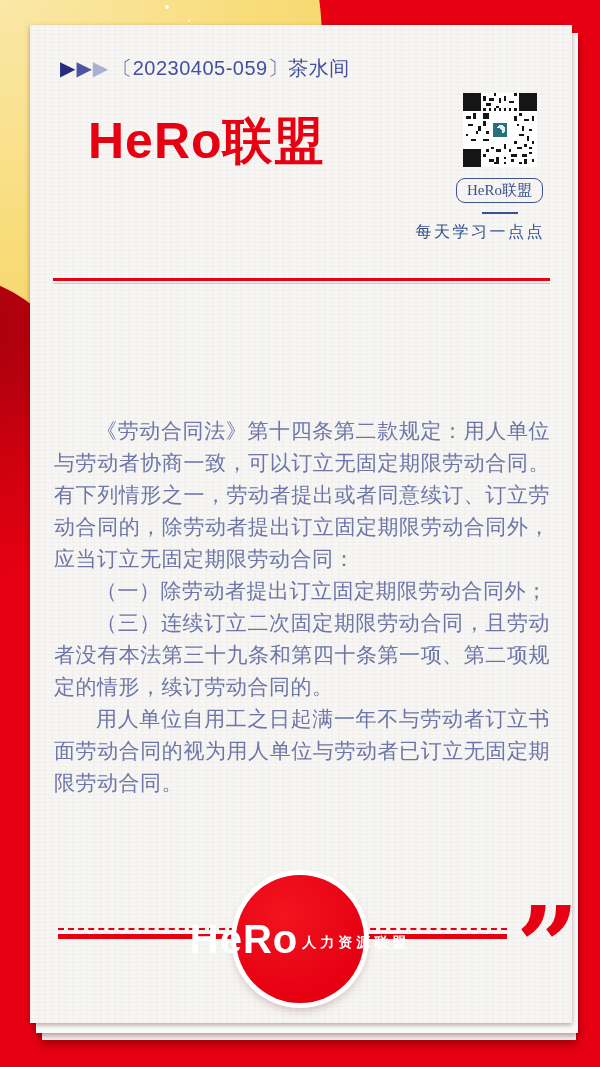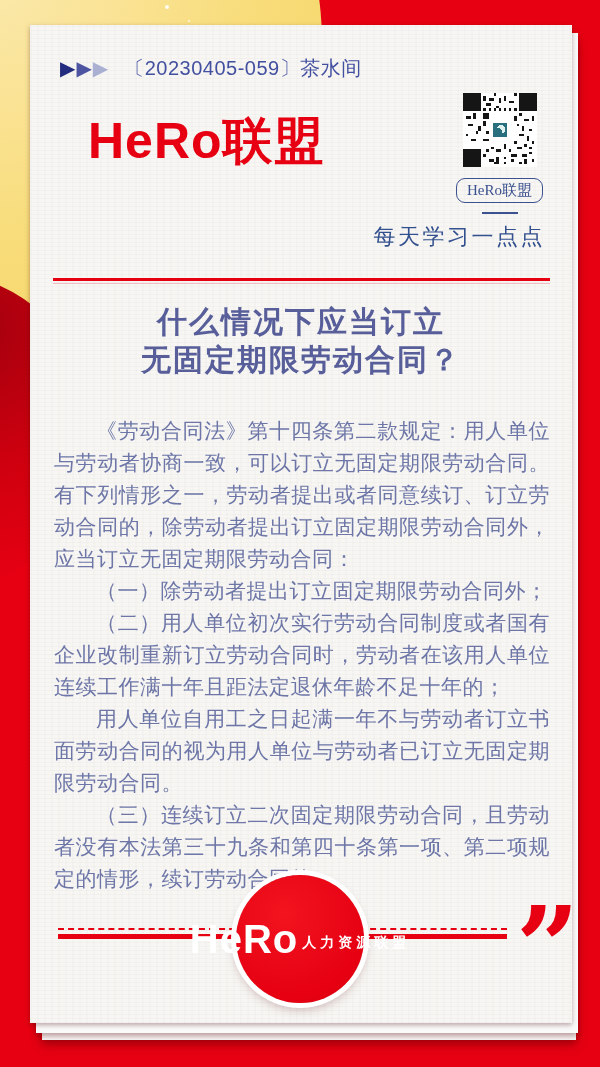--- a/index.html
+++ b/index.html
@@ -51,21 +51,21 @@
   
   .header-row {
     position: absolute; left: 30px; top: 30px;
     display: flex; align-items: center; height: 26px;
   }
   .arrows { display: flex; align-items: center; gap: 1px; font-size: 20px; line-height: 1; }
   .arrow-1 { color: #232c7e; }
   .arrow-2 { color: #4d55a2; }
   .arrow-3 { color: #aab0d2; }
   .issue-code {
-    margin-left: 16px; font-size: 20px; color: #4350a0; letter-spacing: .5px;
+    margin-left: 4px; font-size: 20px; color: #4350a0; letter-spacing: .5px;
   }
 
   
   .brand-block {
     position: absolute; left: 58px; top: 78px;
     font-weight: 900; font-size: 50px; line-height: 77px;
     color: #e60012; letter-spacing: 1px;
   }
 
   
@@ -78,21 +78,21 @@
   .qr-caption {
     margin-top: 11px;
     border: 1.5px solid #3b5190; border-radius: 9px;
     color: #3b5190; font-family: "Liberation Serif", serif;
     font-size: 15px; padding: 2px 10px; line-height: 1.25; white-space: nowrap;
   }
   .qr-divider { margin-top: 9px; width: 36px; height: 2px; background: #3b5190; }
 
   .tagline {
     position: absolute; top: 197px; right: 27px;
-    font-size: 22px; color: #33508f; letter-spacing: 2.5px; font-weight: 500;
+    font-size: 16px; color: #33508f; letter-spacing: 2.5px; font-weight: 500;
     white-space: nowrap;
   }
 
   
   .section-divider {
     position: absolute; left: 23px; top: 253px; width: 497px;
   }
   .section-divider .line-main { height: 2.5px; background: #e60012; }
   .section-divider .line-soft { height: 1.5px; background: #f3bcc2; margin-top: 2px; }
 
@@ -237,31 +237,26 @@
     <div class="qr-divider"></div>
   </div>
 
   <div class="tagline">每天学习一点点</div>
 
   <div class="section-divider">
     <div class="line-main"></div>
     <div class="line-soft"></div>
   </div>
 
-  <div class="article-title">
-    <div>什么情况下应当订立</div>
-    <div>无固定期限劳动合同？</div>
-  </div>
 
   <div class="article-body">
     <p>《劳动合同法》第十四条第二款规定：用人单位与劳动者协商一致，可以订立无固定期限劳动合同。有下列情形之一，劳动者提出或者同意续订、订立劳动合同的，除劳动者提出订立固定期限劳动合同外，应当订立无固定期限劳动合同：</p>
     <p>（一）除劳动者提出订立固定期限劳动合同外；</p>
-    <p>（二）用人单位初次实行劳动合同制度或者国有企业改制重新订立劳动合同时，劳动者在该用人单位连续工作满十年且距法定退休年龄不足十年的；</p>
+    <p>（三）连续订立二次固定期限劳动合同，且劳动者没有本法第三十九条和第四十条第一项、第二项规定的情形，续订劳动合同的。</p>
     <p>用人单位自用工之日起满一年不与劳动者订立书面劳动合同的视为用人单位与劳动者已订立无固定期限劳动合同。</p>
-    <p>（三）连续订立二次固定期限劳动合同，且劳动者没有本法第三十九条和第四十条第一项、第二项规定的情形，续订劳动合同的。</p>
   </div>
 
   <div class="footer-line">
     <div class="line-dotted"></div>
     <div class="line-solid"></div>
   </div>
 
   <div class="logo-badge">
     <div class="logo-main">HeRo</div>
     <div class="logo-sub">人力资源联盟</div>

